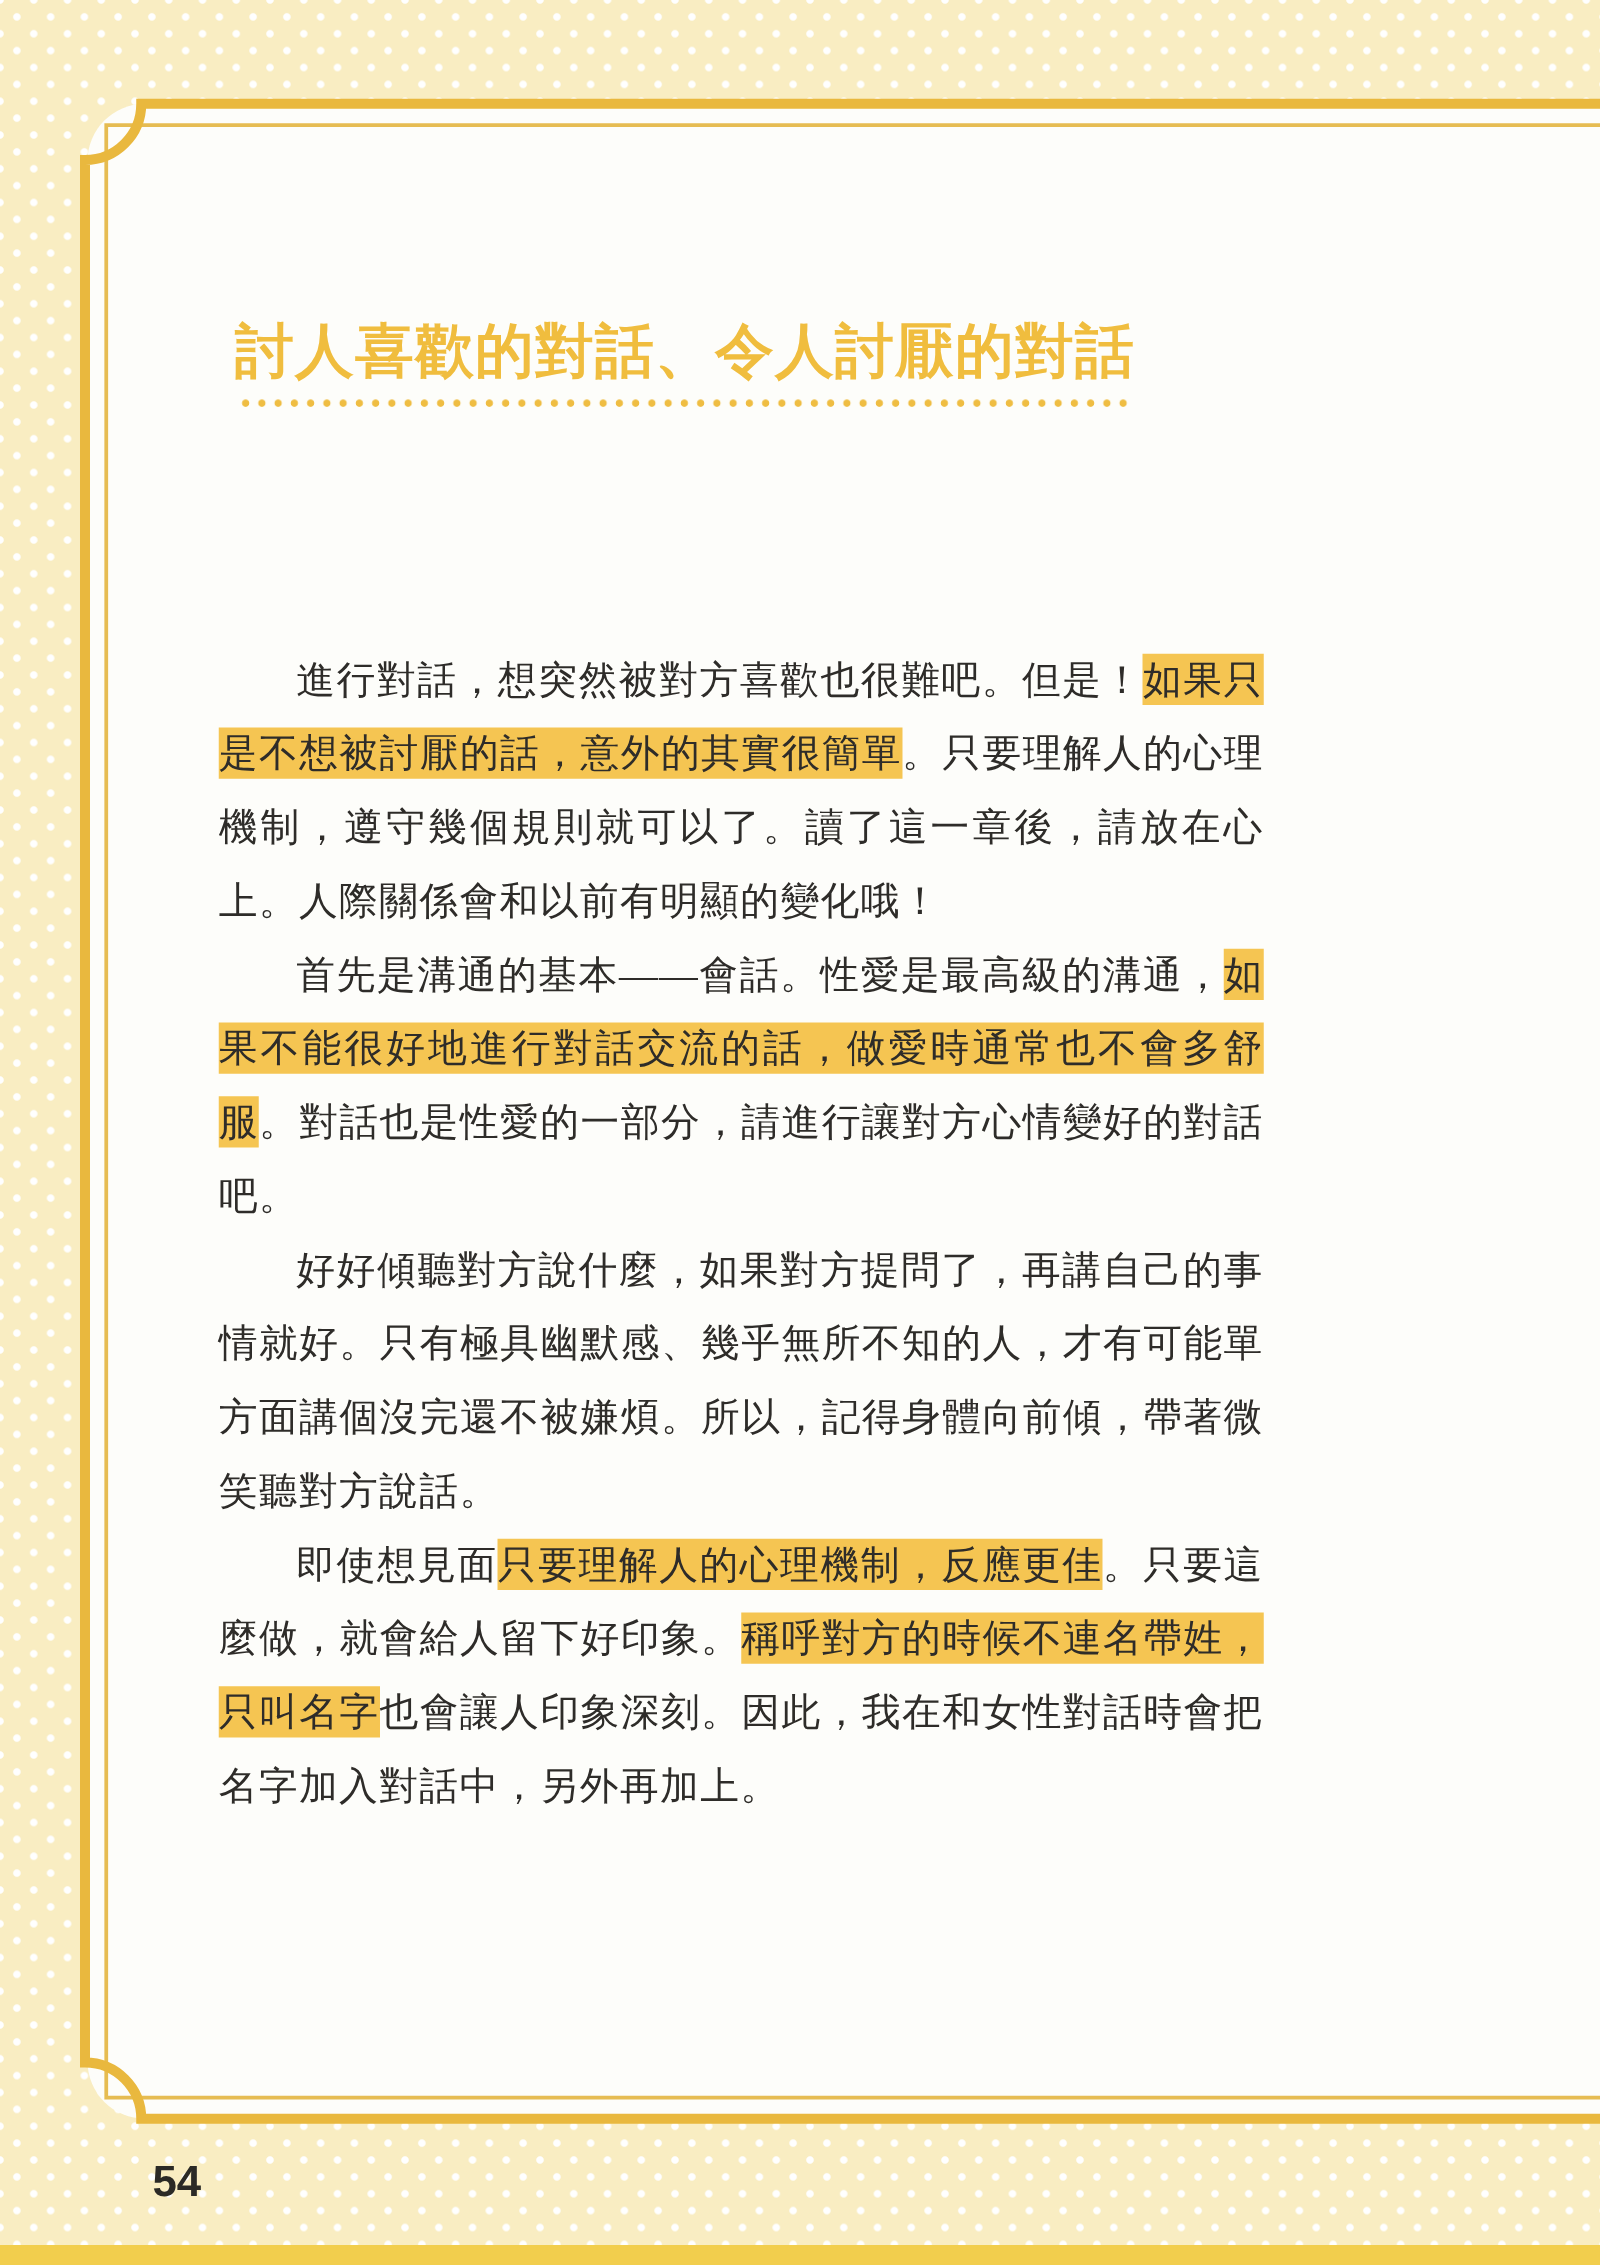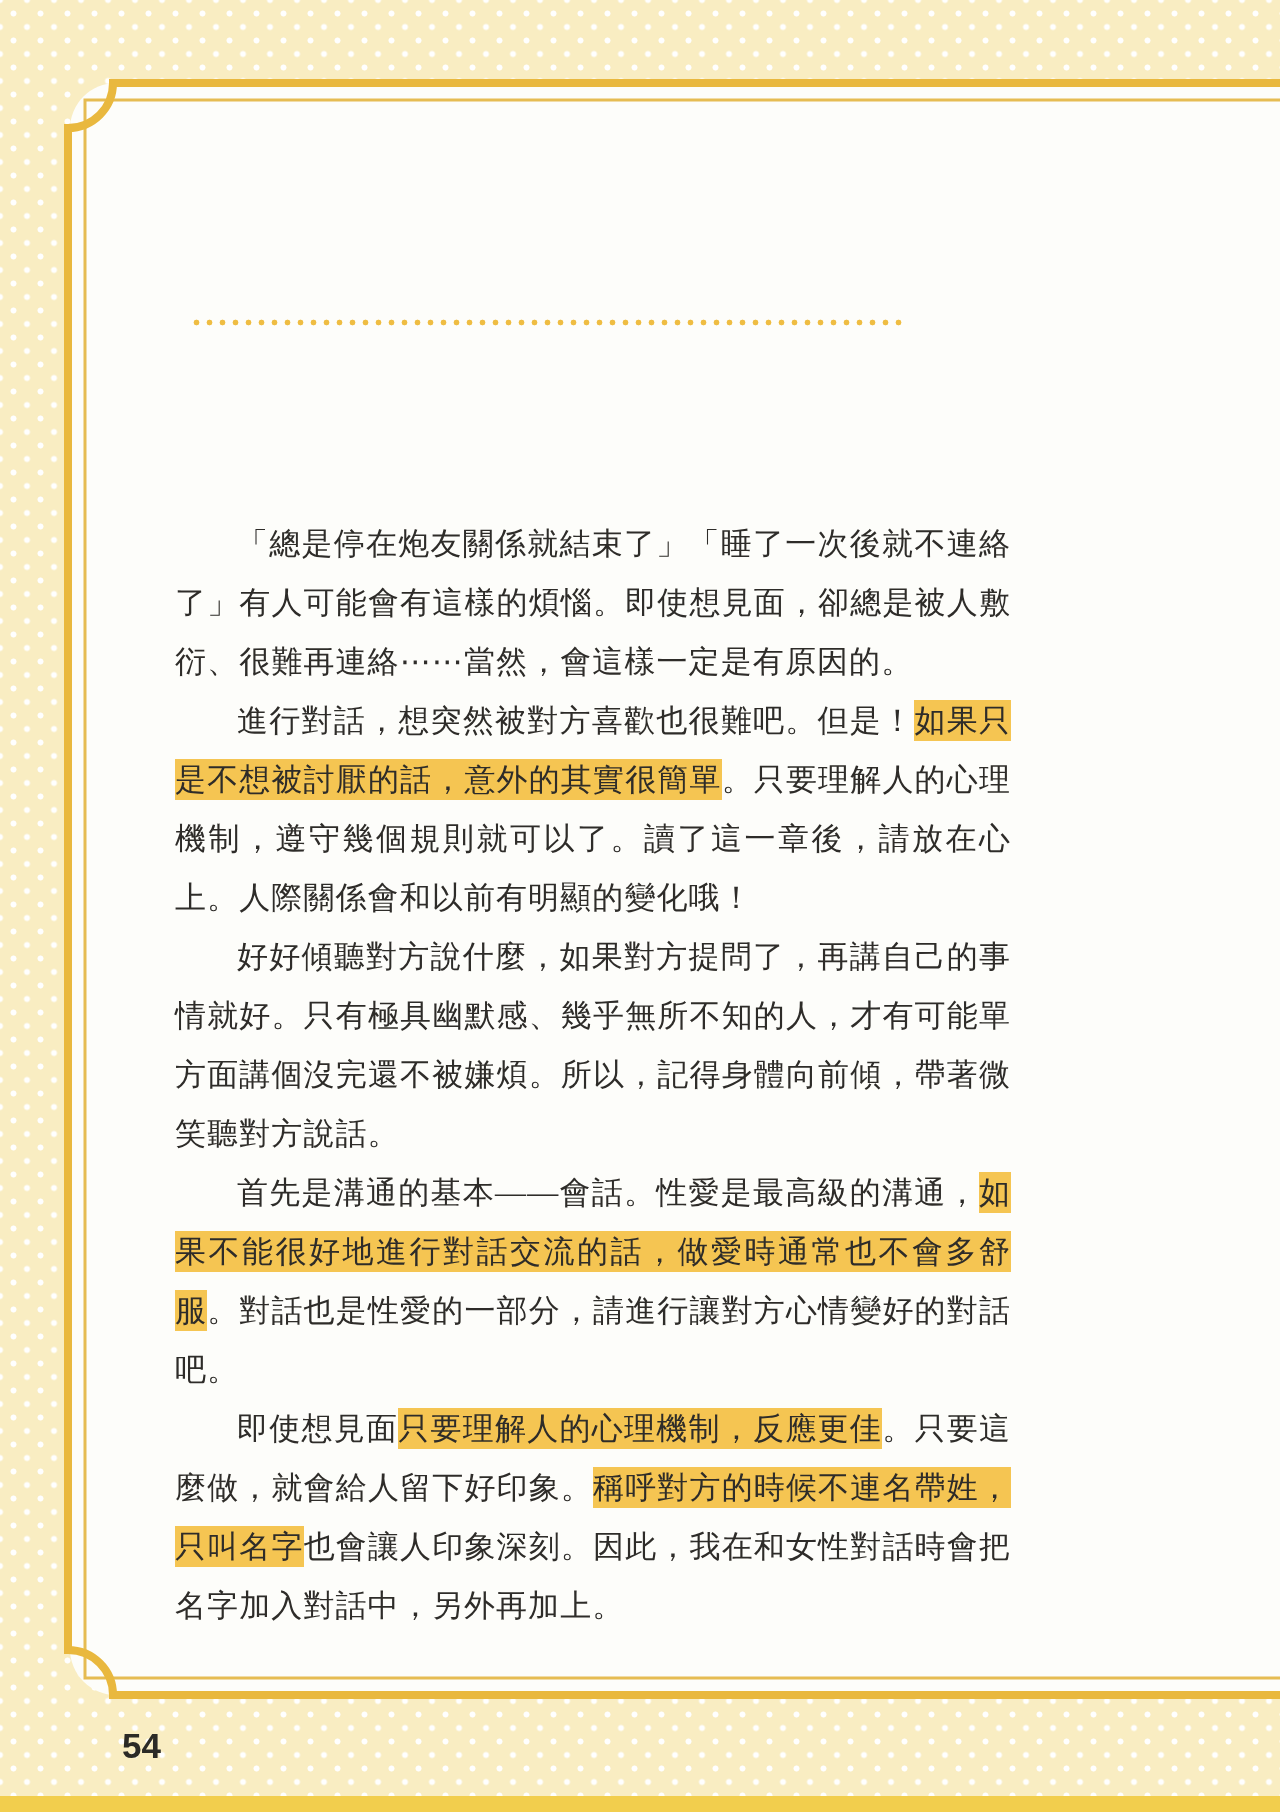--- a/index.html
+++ b/index.html
@@ -90,27 +90,27 @@
 
   <div class="page-white"></div>
 
   <svg class="frame-svg" viewBox="0 0 1280 1812" xmlns="http://www.w3.org/2000/svg">
 
     <path d="M 1280 100 H 85 V 1678 H 1280" fill="none" stroke="#E6BC52" stroke-width="3"></path>
 
     <path d="M 1280 83 H 113 A 45 45 0 0 1 68 128 V 1650 A 45 45 0 0 1 113 1695 H 1280" fill="none" stroke="#E9B83E" stroke-width="8"></path>
   </svg>
 
+  <div class="chapter-title">討人喜歡的對話、令人討厭的對話</div>
   <div class="title-underline"></div>
 
   <div class="body-text">
-      <p><span>「總是停在炮友關係就結束了」「睡了一次後就不連絡了」有人可能會有這樣的煩惱。即使想見面，卻總是被人敷衍、很難再連絡⋯⋯當然，會這樣一定是有原因的。</span></p>
       <p><span>進行對話，想突然被對方喜歡也很難吧。但是！</span><mark>如果只是不想被討厭的話，意外的其實很簡單</mark><span>。只要理解人的心理機制，遵守幾個規則就可以了。讀了這一章後，請放在心上。人際關係會和以前有明顯的變化哦！</span></p>
+      <p><span>首先是溝通的基本——會話。性愛是最高級的溝通，</span><mark>如果不能很好地進行對話交流的話，做愛時通常也不會多舒服</mark><span>。對話也是性愛的一部分，請進行讓對方心情變好的對話吧。</span></p>
       <p><span>好好傾聽對方說什麼，如果對方提問了，再講自己的事情就好。只有極具幽默感、幾乎無所不知的人，才有可能單方面講個沒完還不被嫌煩。所以，記得身體向前傾，帶著微笑聽對方說話。</span></p>
-      <p><span>首先是溝通的基本——會話。性愛是最高級的溝通，</span><mark>如果不能很好地進行對話交流的話，做愛時通常也不會多舒服</mark><span>。對話也是性愛的一部分，請進行讓對方心情變好的對話吧。</span></p>
       <p><span>即使想見面</span><mark>只要理解人的心理機制，反應更佳</mark><span>。只要這麼做，就會給人留下好印象。</span><mark>稱呼對方的時候不連名帶姓，只叫名字</mark><span>也會讓人印象深刻。因此，我在和女性對話時會把名字加入對話中，另外再加上。</span></p>
     </div>
 
   <div class="page-number">54</div>
 
   <div class="bottom-strip"></div>
 
 </div>
 
 </body></html>

